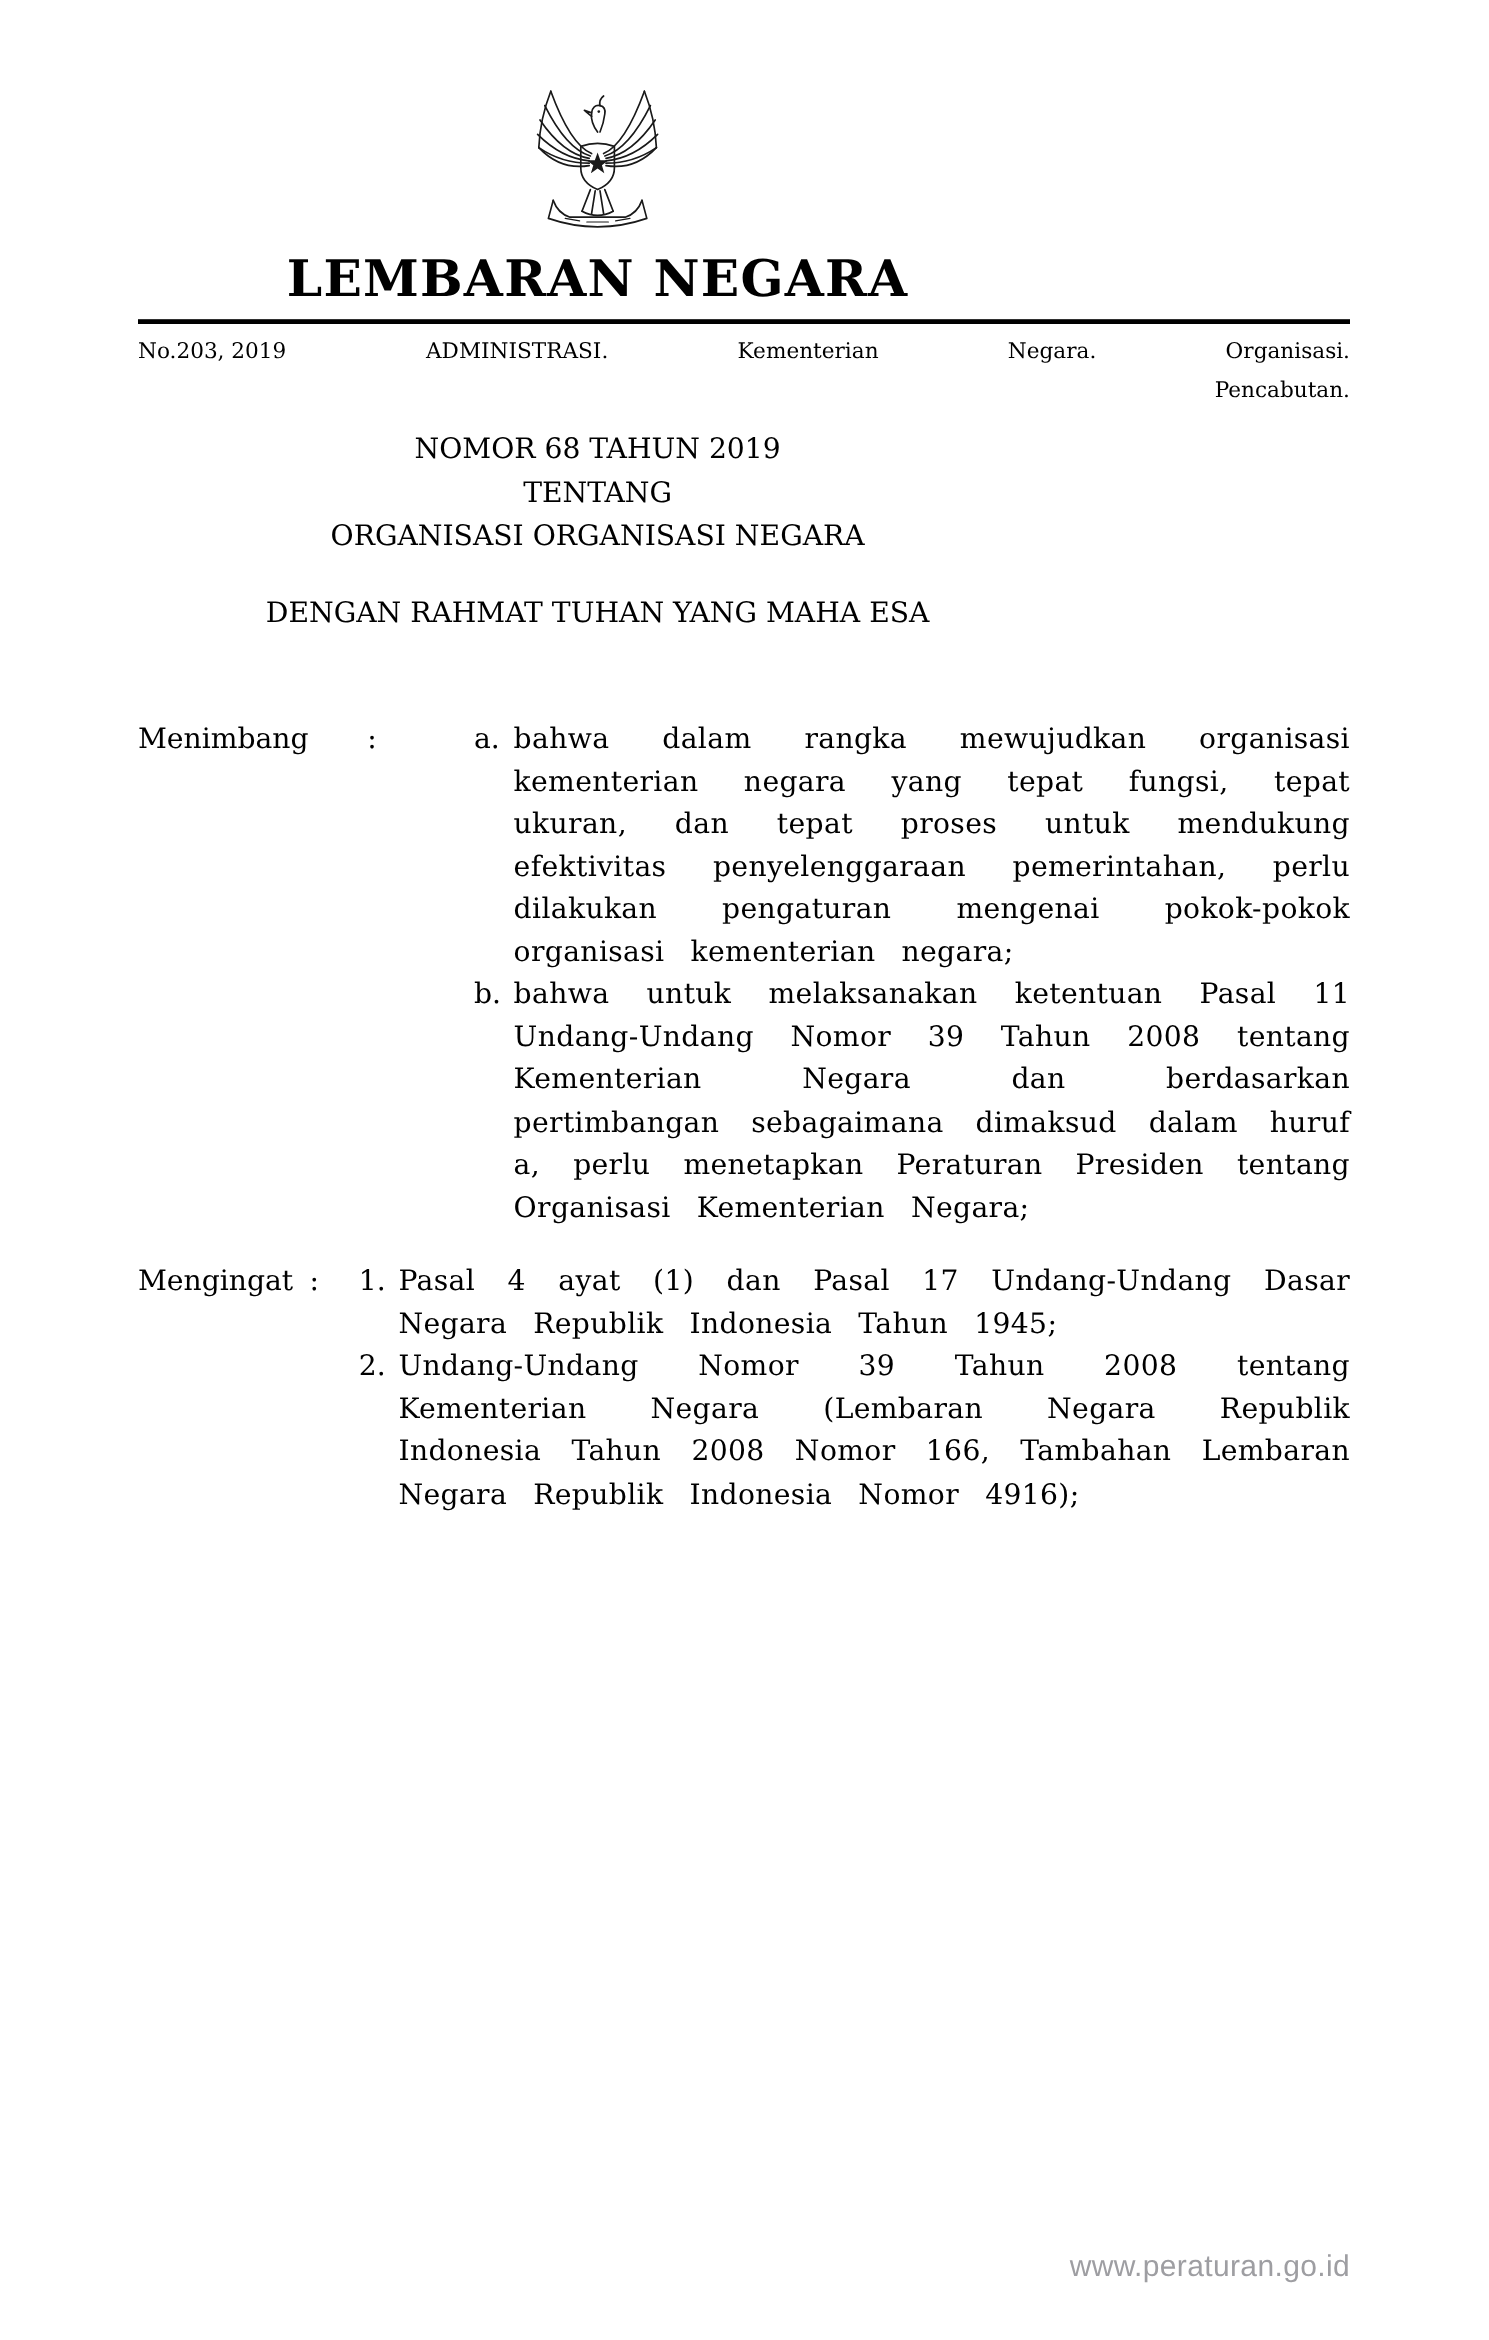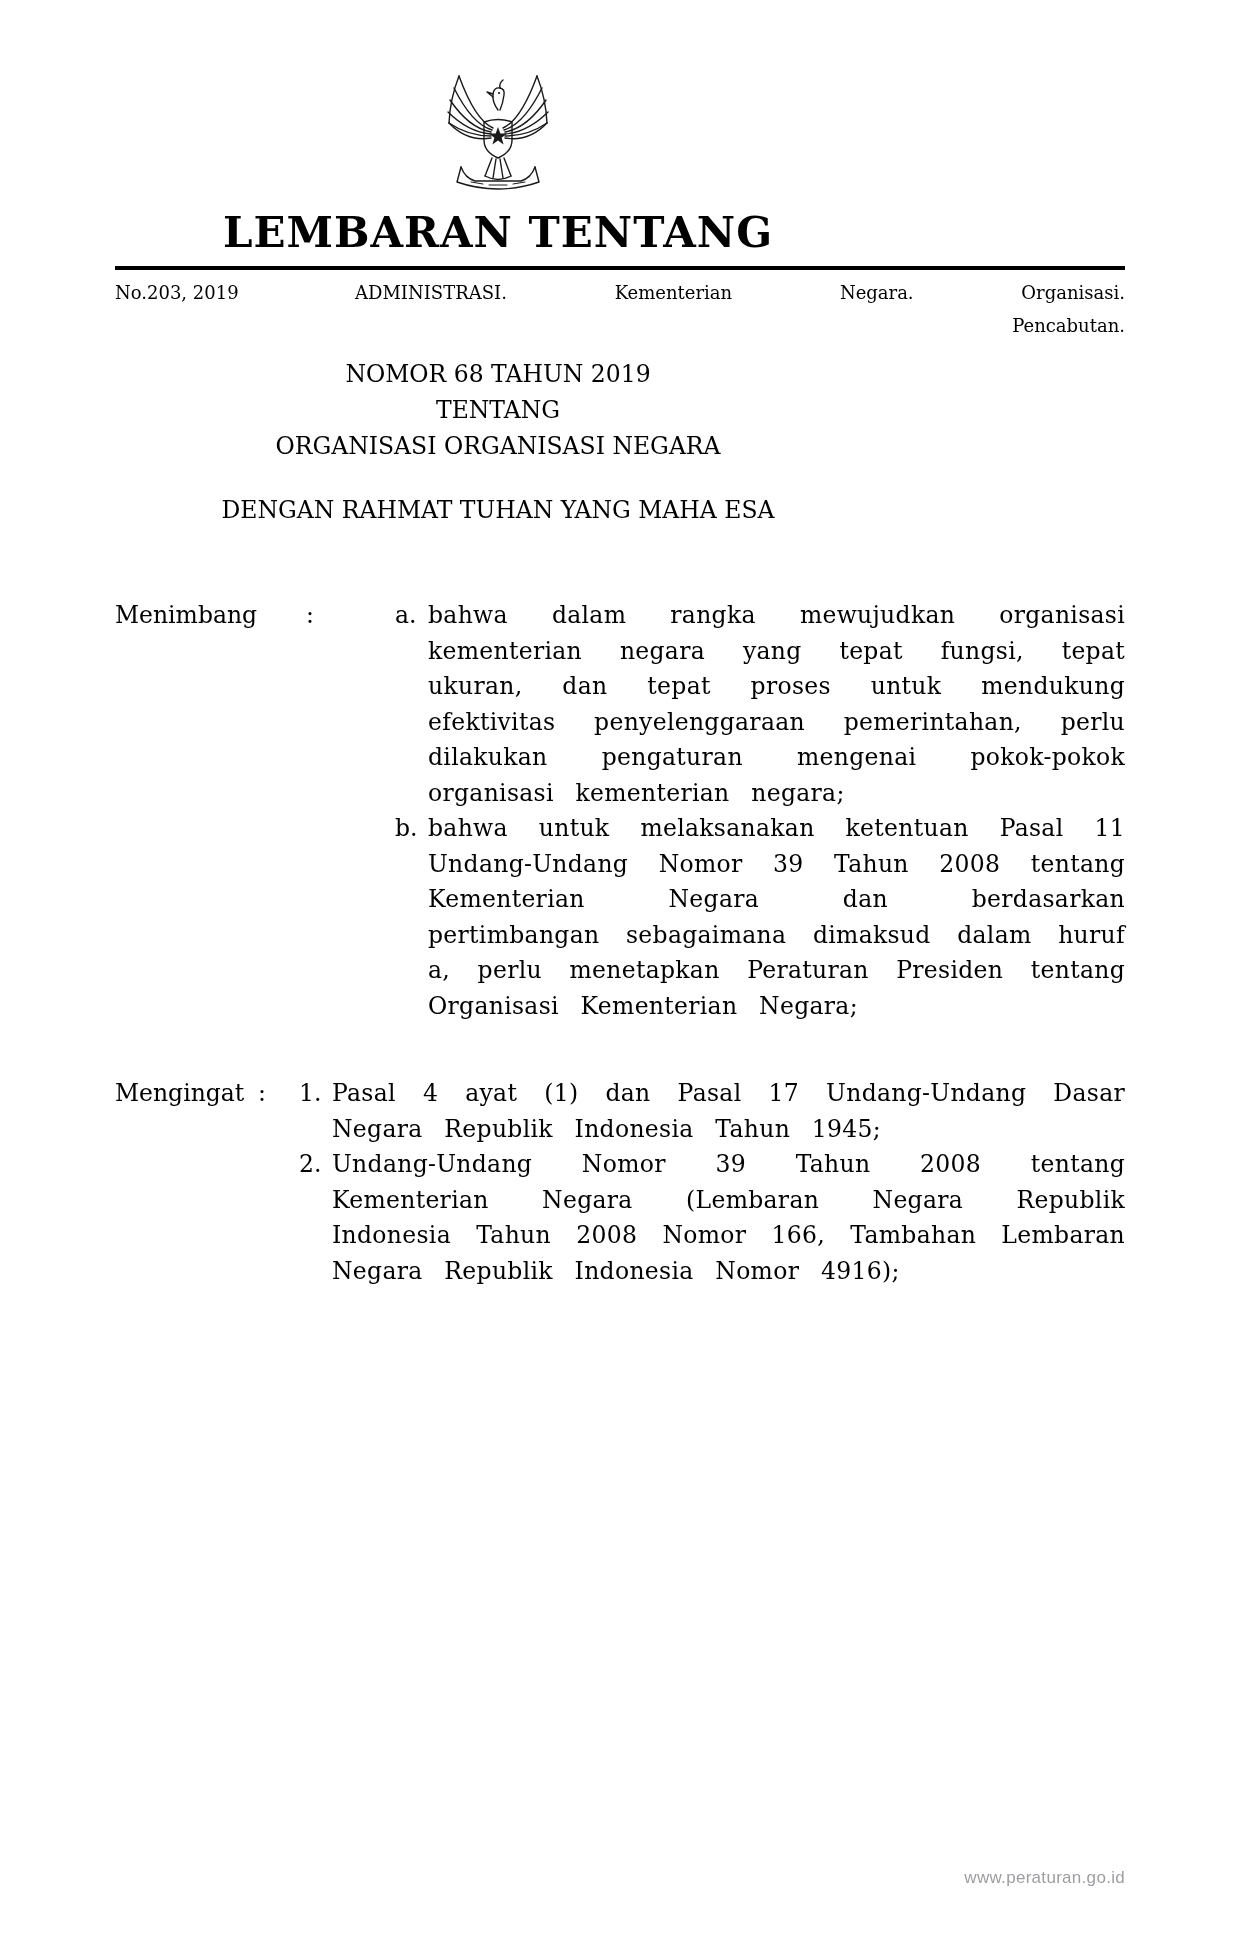--- a/index.html
+++ b/index.html
@@ -60,39 +60,39 @@
   .authority  { margin-top: 39px; font-size: 23.5px; line-height: 36px; }
 
   .clause {
     display: flex;
     margin-left: 115px;
     width: 1010px;
     font-size: 23.5px;
     line-height: 35.5px;
   }
   .clause-menimbang { margin-top: 70px; gap: 48px; }
-  .clause-mengingat { margin-top: 52px; }
+  .clause-mengingat { margin-top: 26px; }
   .clause-label { width: 143px; flex: none; }
   .clause-colon { width: 41px; flex: none; }
   .clause-items { flex: 1; min-width: 0; }
   .clause-item { display: flex; }
   .item-marker { width: 33px; flex: none; }
   .item-text {
     flex: 1;
     min-width: 0;
     text-align: justify;
     word-spacing: 14px;
     letter-spacing: 0.3px;
   }
   .footer-watermark {
     position: absolute;
     right: 116px;
-    bottom: 62px;
+    bottom: 46px;
     font-family: "Liberation Sans", sans-serif;
-    font-size: 17px;
+    font-size: 25px;
     color: #9e9ea2;
     letter-spacing: 0.3px;
   }
 </style>
 </head>
 <body>
 
 <div class="page">
 
   <div class="center-col">
@@ -131,21 +131,21 @@
           <path d="M67 94 L74 112"></path>
           <path d="M48 112 Q61 119 74 112"></path>
 
           <path d="M24 103 Q28 114 38 117 L84 117 Q94 114 98 103"></path>
           <path d="M24 103 L20 118 Q40 125 61 125 Q82 125 102 118 L98 103"></path>
           <path d="M34 118 L46 120 M52 121 L70 121 M76 120 L88 118" stroke-width="1"></path>
         </g>
       </svg>
     </div>
     <div class="masthead-title">
-      <div>LEMBARAN TENTANG</div>
+      <div>LEMBARAN NEGARA</div>
     </div>
   </div>
 
   <div class="rule"></div>
 
   <div class="issue-row">
     <div class="issue-no">No.203, 2019</div>
     <div class="subject">
       <div class="subject-line1">ADMINISTRASI. Kementerian Negara. Organisasi.</div>
       <div class="subject-line2">Pencabutan.</div>

